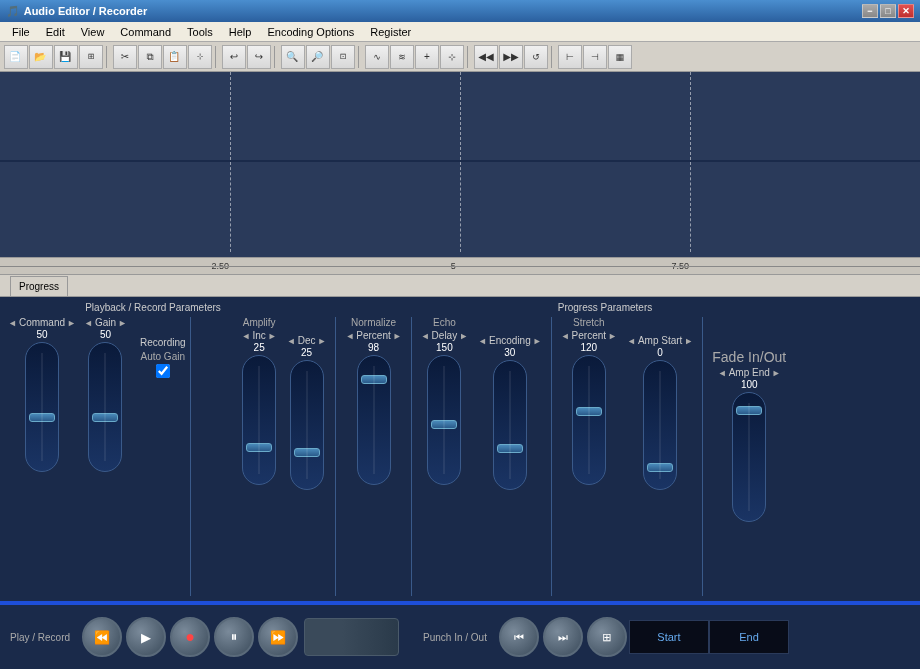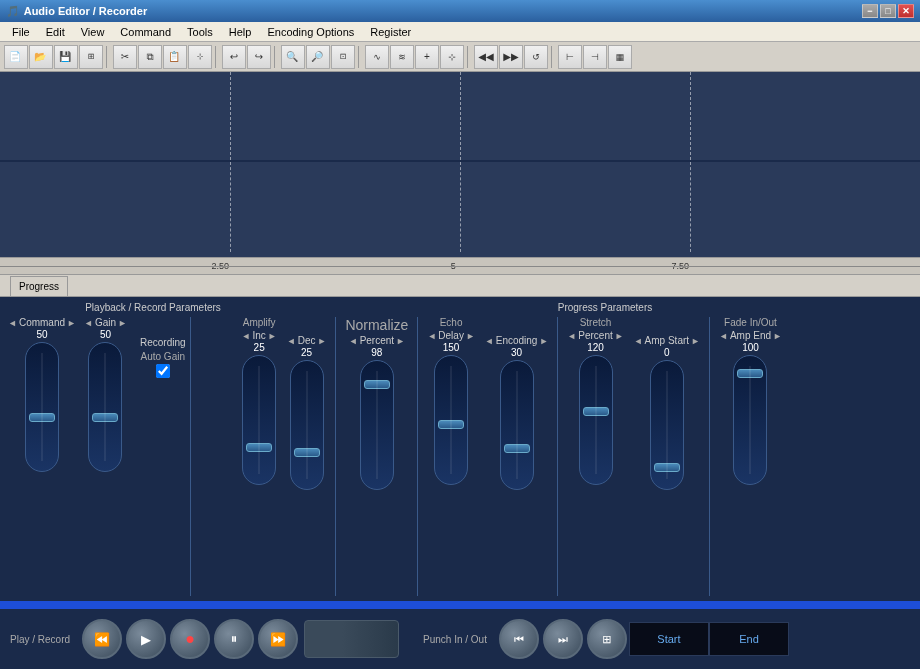--- a/index.html
+++ b/index.html
@@ -226,21 +226,21 @@
       align-self: stretch;
       margin: 0 4px;
     }
 
     
     #bottom-transport {
       display: flex;
       align-items: center;
       height: 68px;
       background: #1a2a4a;
-      border-top: 8px solid #1d4ed8;
+      border-top: 4px solid #1d4ed8;
       padding: 0 10px;
     }
 
     .play-record-label {
       font-size: 10px;
       color: #aaa;
       margin-right: 10px;
     }
 
     .punch-inout-label {
@@ -434,21 +434,21 @@
         </div>
         <div class="fader-val">25</div>
         <div class="fader-track">
           <div class="fader-thumb" style="top:68%;"></div>
         </div>
       </div>
 
       <div class="divider-v"></div>
 
       <div class="single-fader" style="margin: 0 5px;">
-        <div style="text-align:center; font-size:14px; color:#aaa; margin-bottom:2px;">Normalize</div>
+        <div style="text-align:center; font-size:10px; color:#aaa; margin-bottom:2px;">Normalize</div>
         <div class="fader-ctrl-label">
           <span class="slider-arrow">◄</span>
           <span>Percent</span>
           <span class="slider-arrow">►</span>
         </div>
         <div class="fader-val">98</div>
         <div class="fader-track">
           <div class="fader-thumb" style="top:15%;"></div>
         </div>
       </div>
@@ -503,21 +503,21 @@
         </div>
         <div class="fader-val">0</div>
         <div class="fader-track">
           <div class="fader-thumb" style="top:80%;"></div>
         </div>
       </div>
 
       <div class="divider-v"></div>
 
       <div class="single-fader" style="margin: 0 5px;">
-        <div style="text-align:center; font-size:10px; color:#aaa; margin-bottom:2px;">Fade In/Out</div>
+        <div style="text-align:center; font-size:14px; color:#aaa; margin-bottom:2px;margin-top:32px;">Fade In/Out</div>
         <div class="fader-ctrl-label">
           <span class="slider-arrow">◄</span>
           <span>Amp End</span>
           <span class="slider-arrow">►</span>
         </div>
         <div class="fader-val">100</div>
         <div class="fader-track">
           <div class="fader-thumb" style="top:10%;"></div>
         </div>
       </div>

